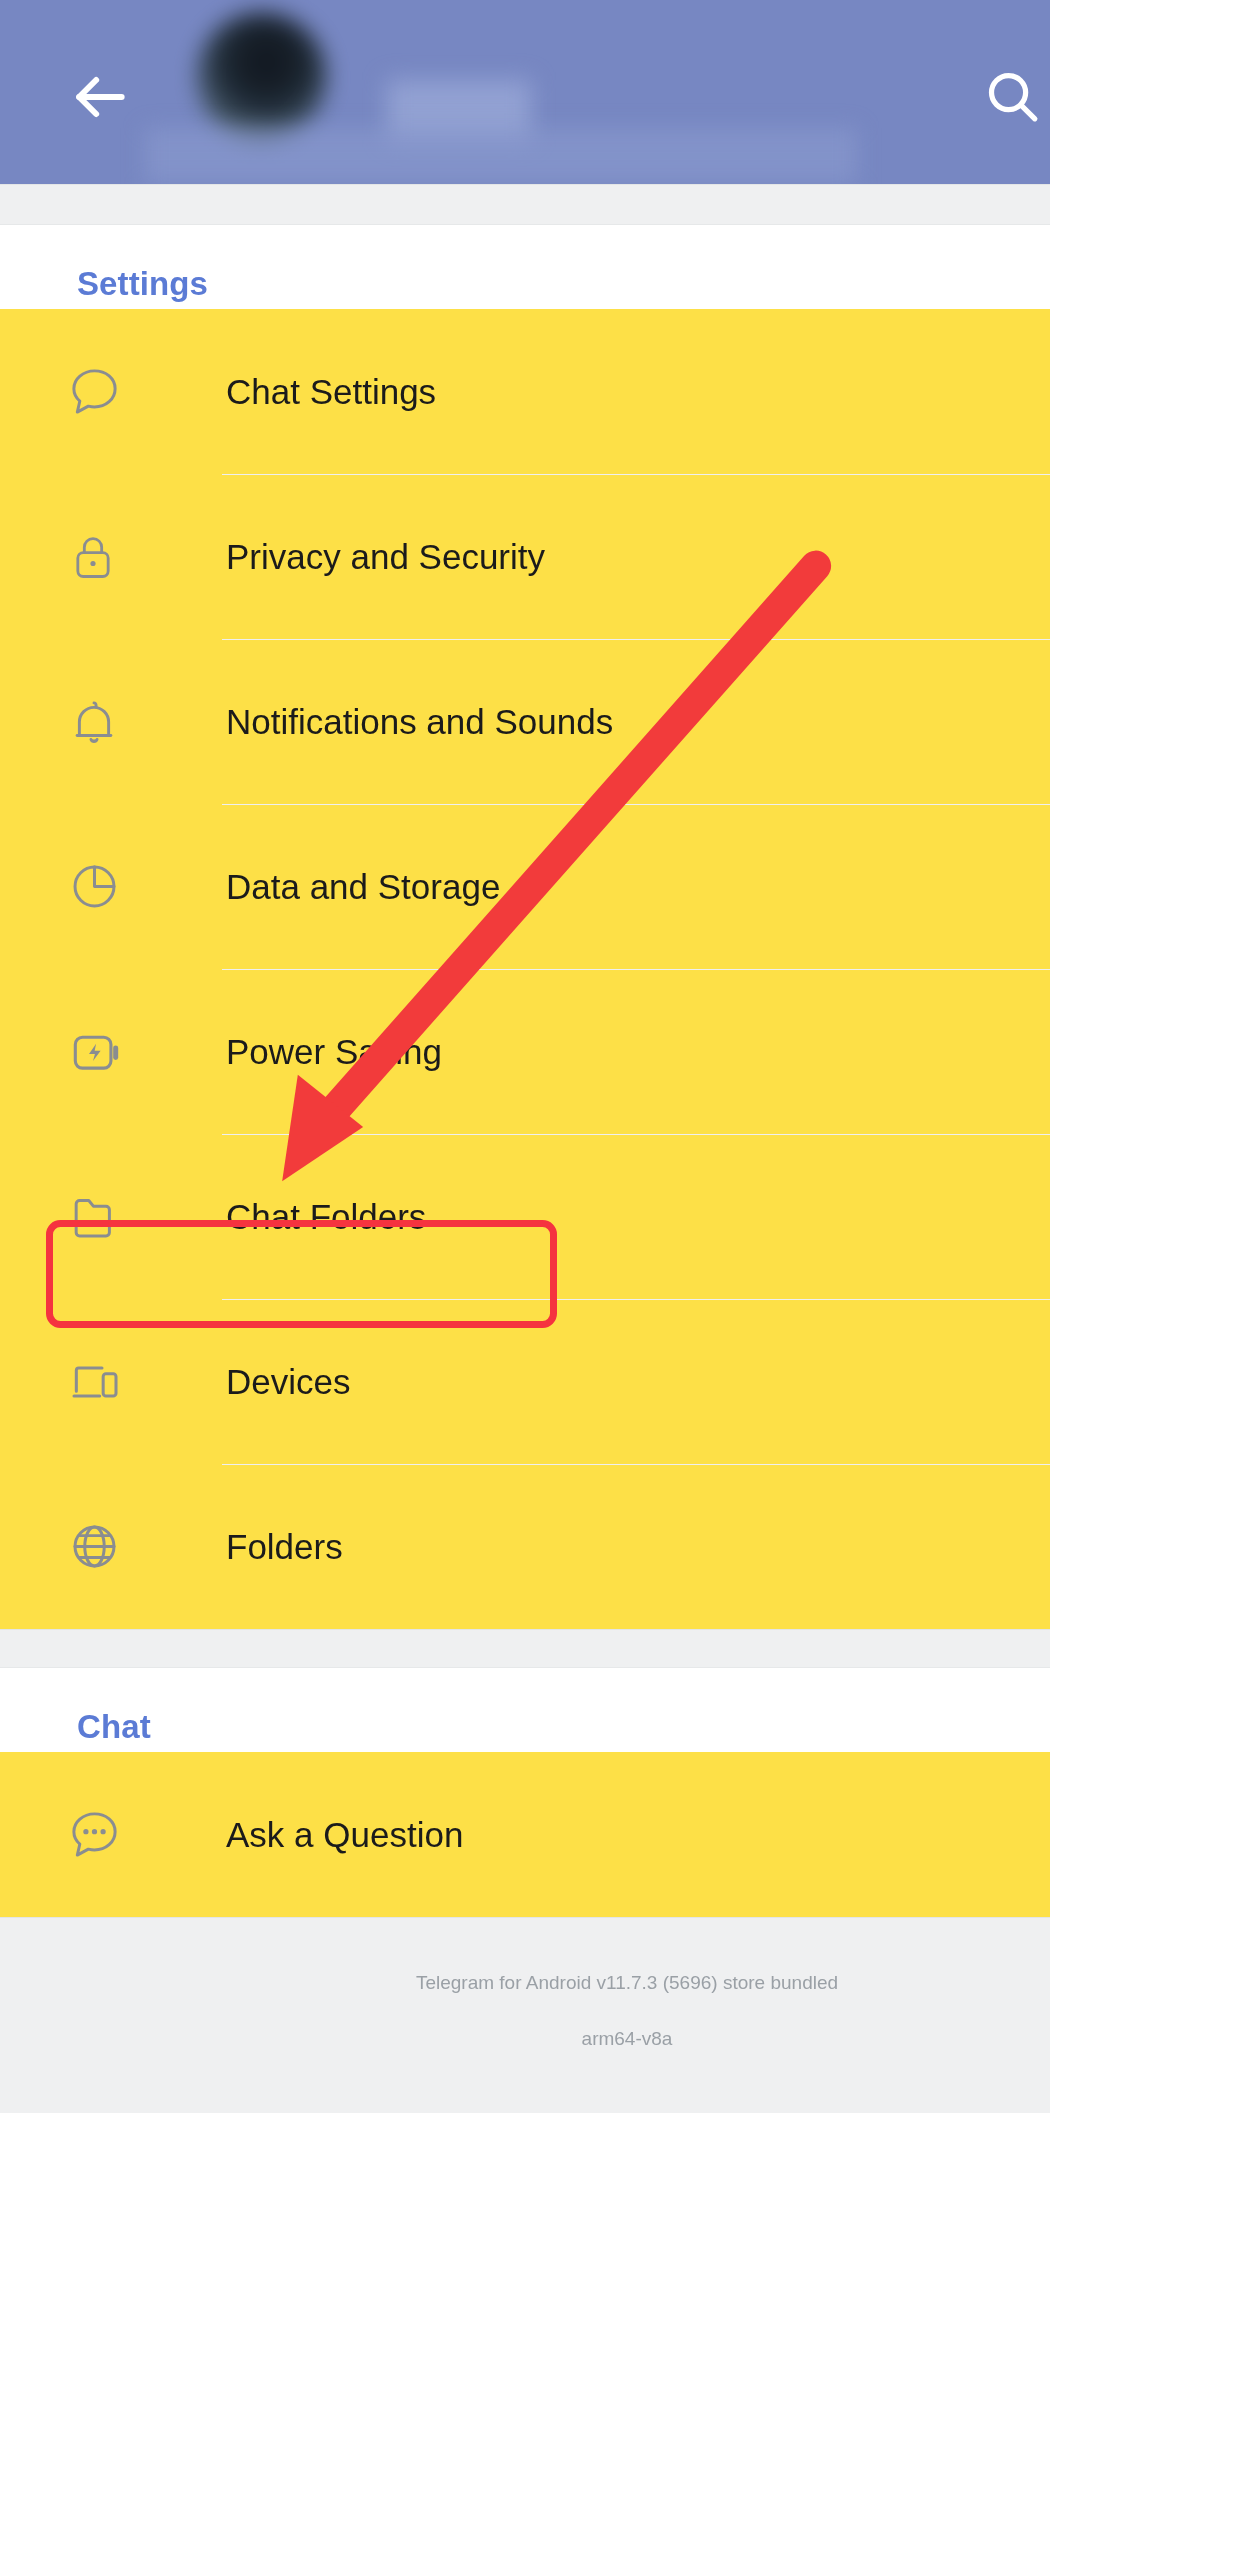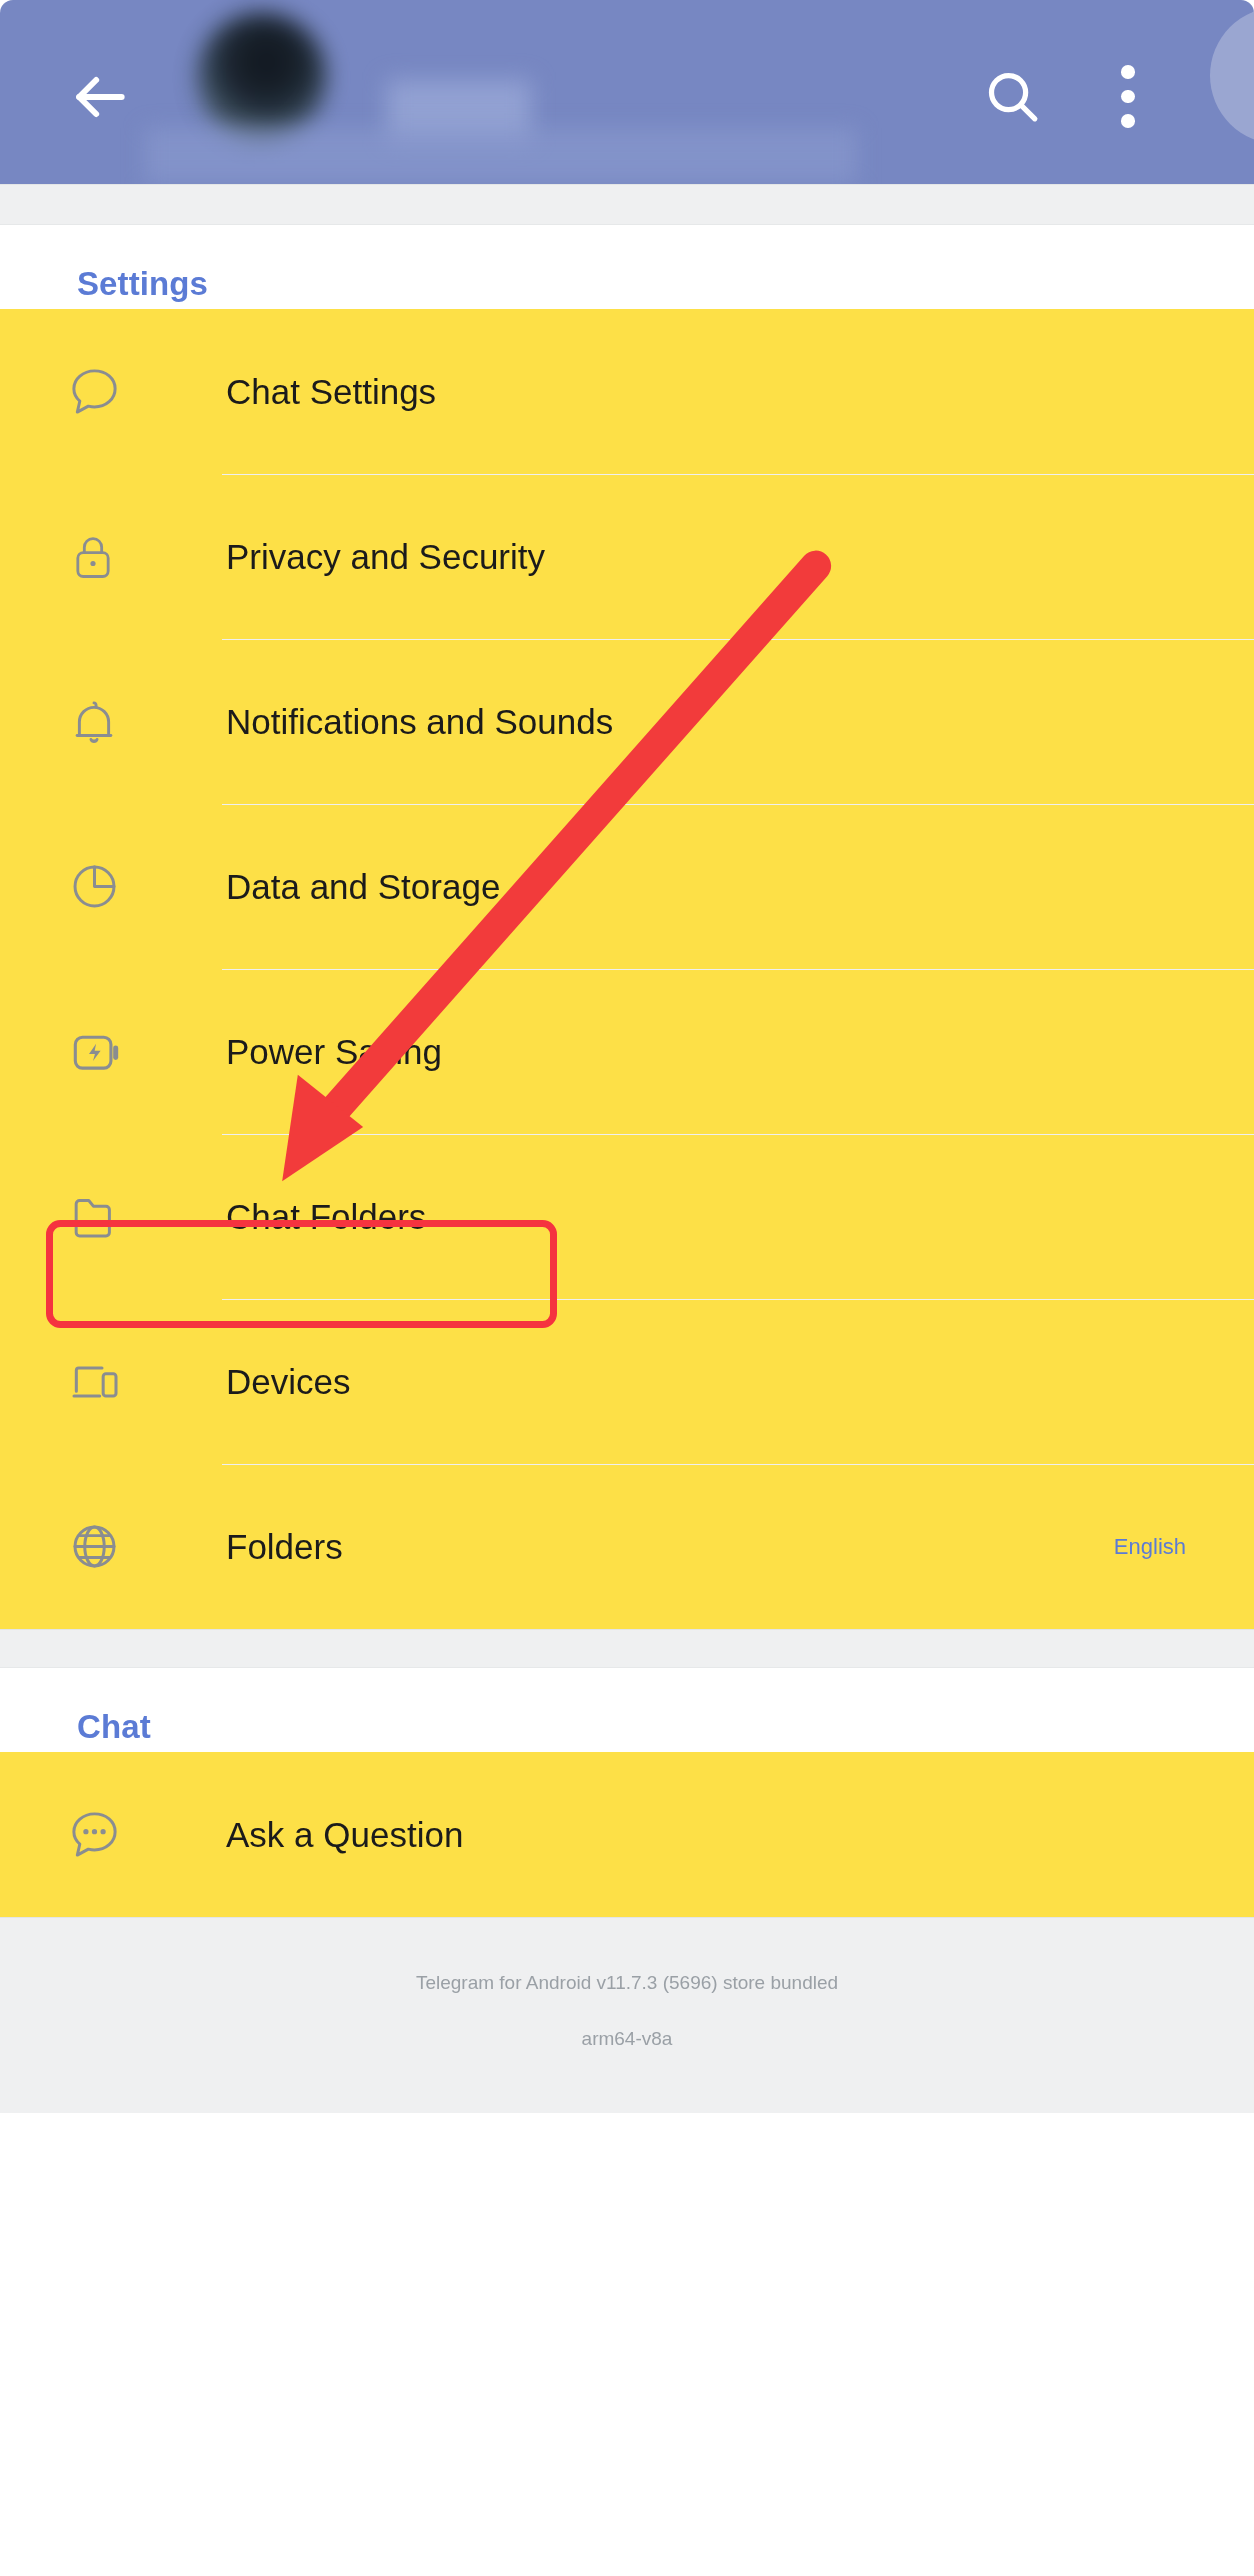--- a/index.html
+++ b/index.html
@@ -7,25 +7,24 @@
   html, body {
     width: 1254px;
     height: 2576px;
     background: #ffffff;
     font-family: "Liberation Sans", sans-serif;
     overflow: hidden;
   }
 
   #screen {
     position: relative;
-    width: 1254px;
+    width: 1050px;
     height: 2576px;
     background: #ffffff;
     overflow: hidden;
-    border-radius: 13px;
   }
 
   
   #appbar {
     position: absolute;
     left: 0; top: 0;
     width: 1254px; height: 184px;
     background: #7787c2;
     overflow: hidden;
   }

